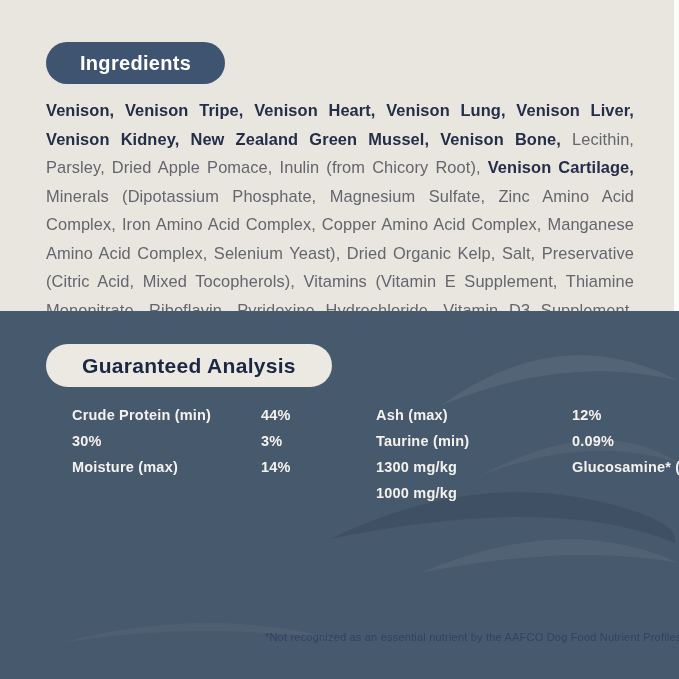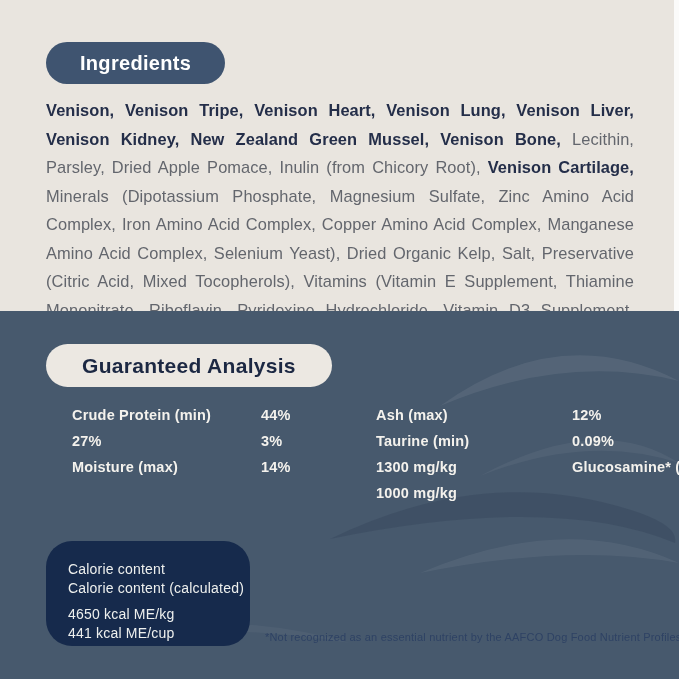--- a/index.html
+++ b/index.html
@@ -158,40 +158,33 @@
       <path d="M60,332 Q210,292 350,332 Q205,308 60,332 Z" fill="#ffffff" opacity="0.04"></path>
     </svg>
 
     <div class="pill-analysis">
       <span>Guaranteed Analysis</span>
     </div>
 
     <div class="ga-table left">
       <span class="cell">Crude Protein (min)</span>
       <span class="cell">44%</span>
-      <span class="cell">27%</span>
+      <span class="cell">30%</span>
       <span class="cell">3%</span>
       <span class="cell">Moisture (max)</span>
       <span class="cell">14%</span>
     </div>
 
     <div class="ga-table right">
       <span class="cell">Ash (max)</span>
       <span class="cell">12%</span>
       <span class="cell">Taurine (min)</span>
       <span class="cell">0.09%</span>
       <span class="cell">1300 mg/kg</span>
       <span class="cell">Glucosamine* (min)</span>
       <span class="cell">1000 mg/kg</span>
     </div>
 
-    <div class="calorie-box">
-      <div class="cal-line">Calorie content</div>
-      <div class="cal-line">Calorie content (calculated)</div>
-      <div class="gap"></div>
-      <div class="cal-line">4650 kcal ME/kg</div>
-      <div class="cal-line">441 kcal ME/cup</div>
-    </div>
 
     <div class="footnote">*Not recognized as an essential nutrient by the AAFCO Dog Food Nutrient Profiles</div>
   </div>
 
 </div>
 
 </body></html>

